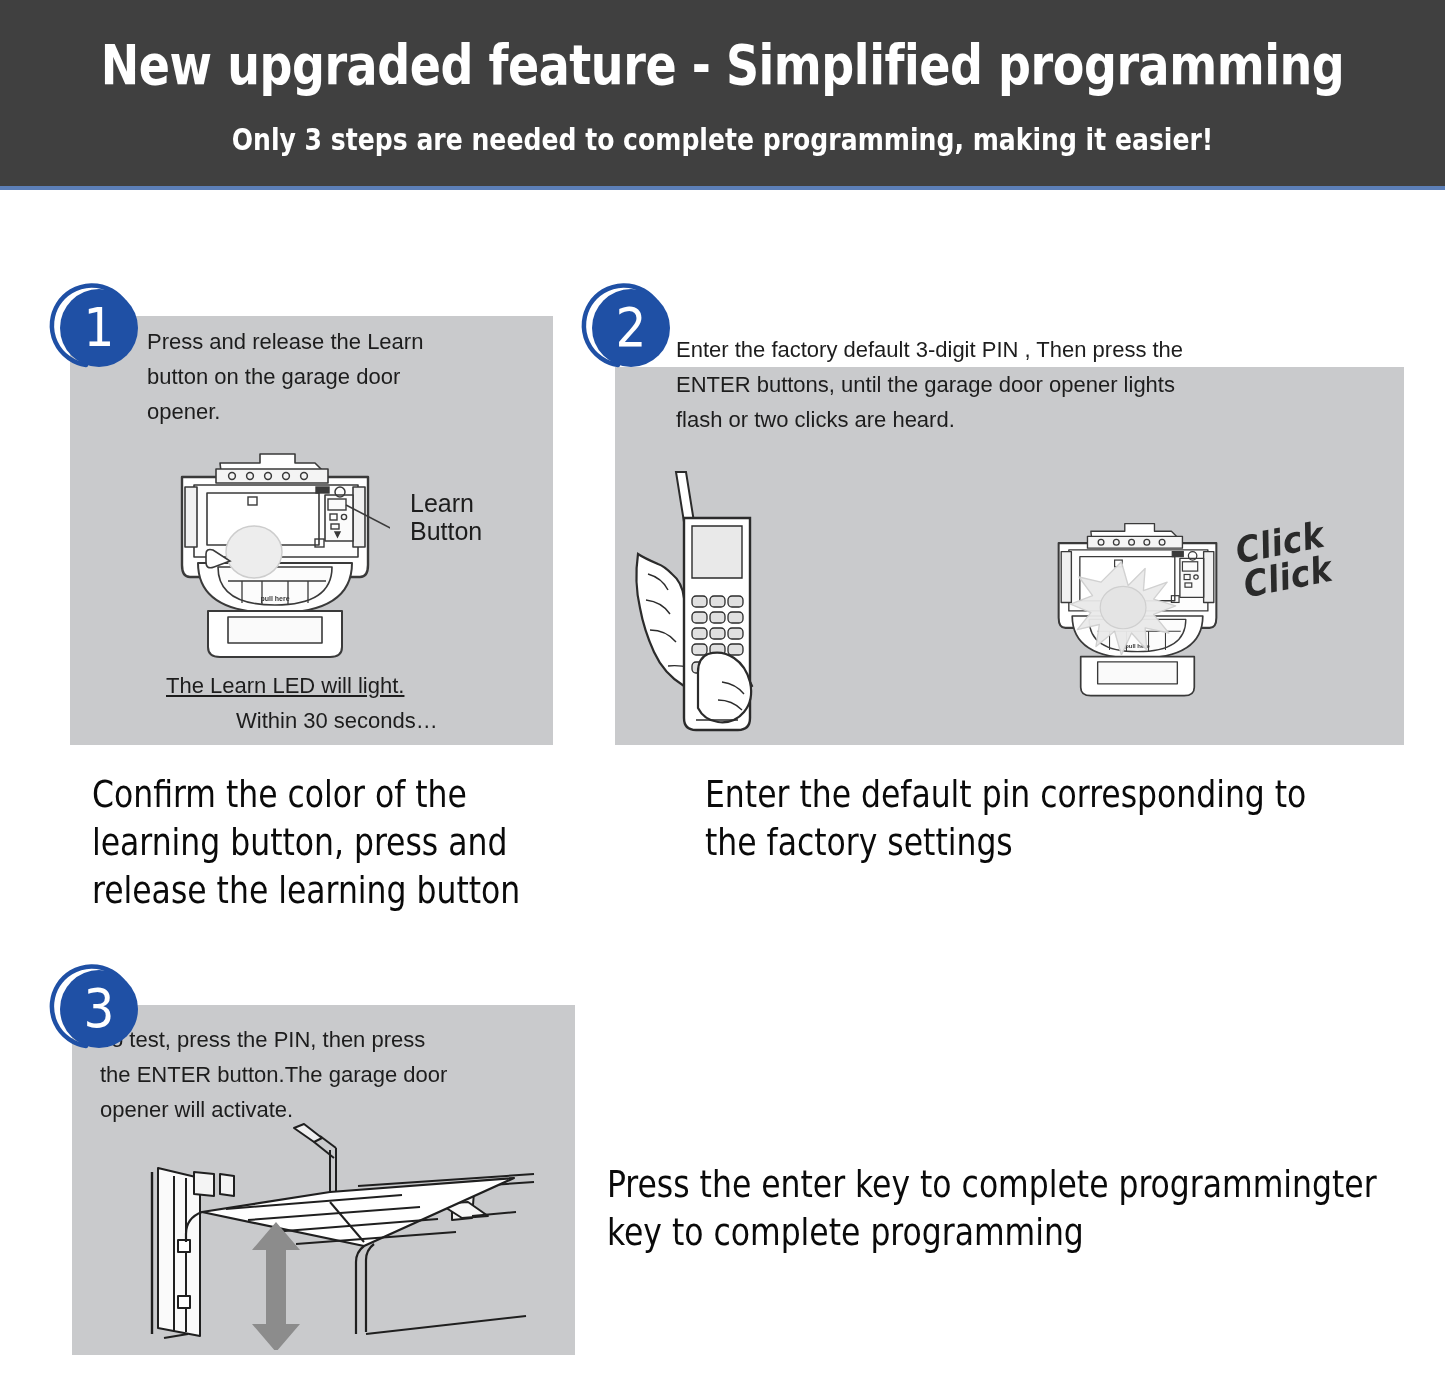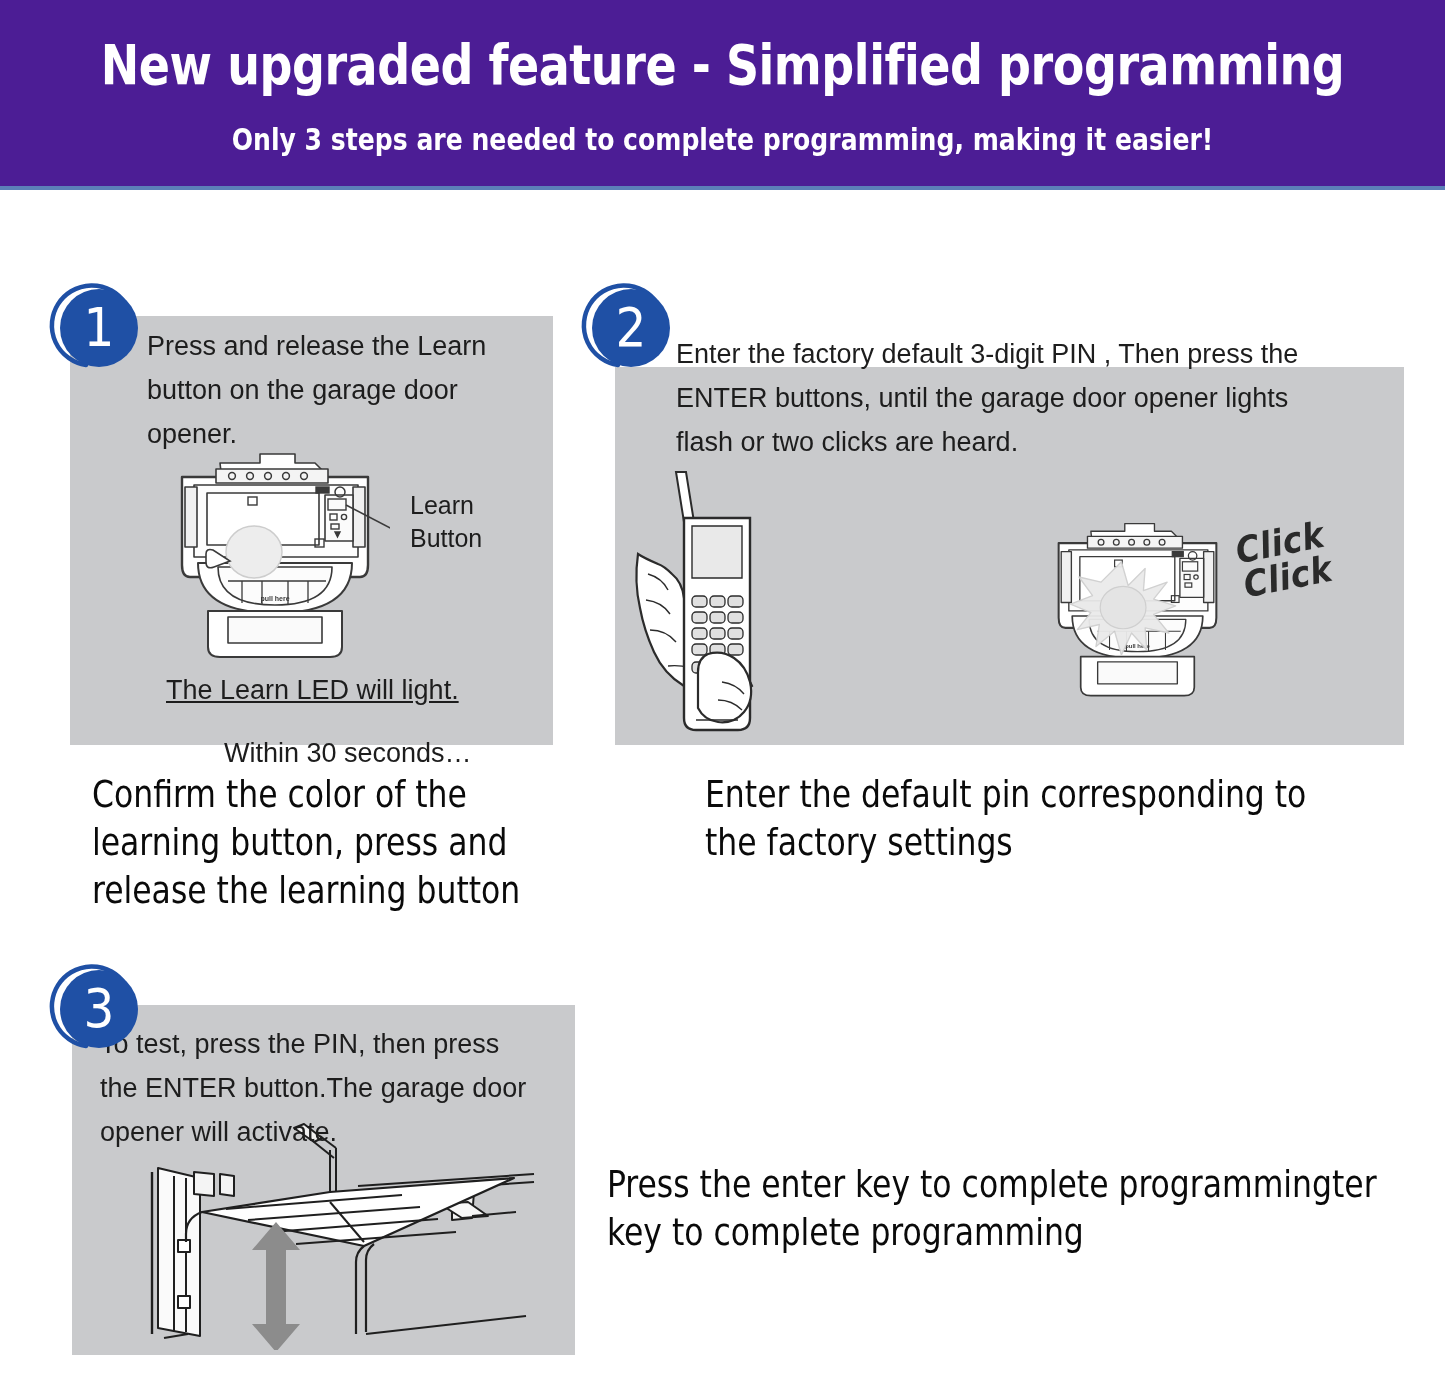--- a/index.html
+++ b/index.html
@@ -15,21 +15,21 @@
     font-family: "Liberation Sans", sans-serif;
     -webkit-font-smoothing: antialiased;
   }
 
   
   #header-band {
     position: absolute;
     left: 0; top: 0;
     width: 1445px;
     height: 190px;
-    background: #4c1d95;
+    background: #404040;
     border-bottom: 4px solid #5c7fb8;
     box-sizing: border-box;
     text-align: center;
   }
   #header-title {
     position: absolute;
     left: 0; top: 33px;
     width: 1445px;
     color: #ffffff;
     font-family: "DejaVu Sans Condensed", "Liberation Sans Narrow", "Liberation Sans", sans-serif;
@@ -89,22 +89,22 @@
     position: absolute;
     background: #c9cacc;
     z-index: 10;
   }
 
   
   .panel-text {
     position: absolute;
     color: #1d1d1d;
     font-family: "Liberation Sans", sans-serif;
-    font-size: 27px;
-    line-height: 44px;
+    font-size: 22px;
+    line-height: 35px;
     z-index: 20;
     white-space: pre-line;
   }
 
   
   .caption {
     position: absolute;
     color: #0a0a0a;
     font-family: "DejaVu Sans Condensed", "Liberation Sans Narrow", "Liberation Sans", sans-serif;
     font-size: 38px;
@@ -131,21 +131,21 @@
   }
 
   
   .illus { position: absolute; z-index: 15; }
 
   .learn-label {
     position: absolute;
     color: #1d1d1d;
     font-family: "Liberation Sans", sans-serif;
     font-size: 25px;
-    line-height: 33px;
+    line-height: 28px;
     z-index: 20;
     white-space: pre-line;
   }
 </style>
 </head>
 <body>
 
 <div id="header-band">
   <div id="header-title">New upgraded feature - Simplified programming</div>
   <div id="header-subtitle">Only 3 steps are needed to complete programming, making it easier!</div>
@@ -227,21 +227,21 @@
     <text x="115" y="166" font-family="Liberation Sans, sans-serif" font-size="7" font-weight="bold" fill="#3a3a3a" text-anchor="middle">pull here</text>
 
     <line x1="186" y1="70" x2="238" y2="97" stroke="#3a3a3a" stroke-width="1.6"></line>
   </svg>
 </div>
 
 <div class="learn-label" style="left:410px; top:489px;">Learn
 Button</div>
 
 <div class="panel-text" style="left:166px; top:668px;text-decoration:underline;">The Learn LED will light.</div>
-<div class="panel-text" style="left:224px; top:703px;margin-top:28px;">Within 30 seconds…</div>
+<div class="panel-text" style="left:236px; top:703px;">Within 30 seconds…</div>
 
 <div class="caption" style="left:92px; top:770px; width:560px;">Confirm the color of the
 learning button, press and
 release the learning button</div>
 
 <div class="gray-panel" style="left:615px; top:367px; width:789px; height:378px;"></div>
 
 <div class="step-badge" style="left:578px; top:281px;">
   <svg class="ring" viewBox="0 0 88 88">
     <path d="M 79 22 A 40 40 0 1 0 40 84" fill="none" stroke="#1f50a5" stroke-width="4.5" stroke-linecap="round"></path>

